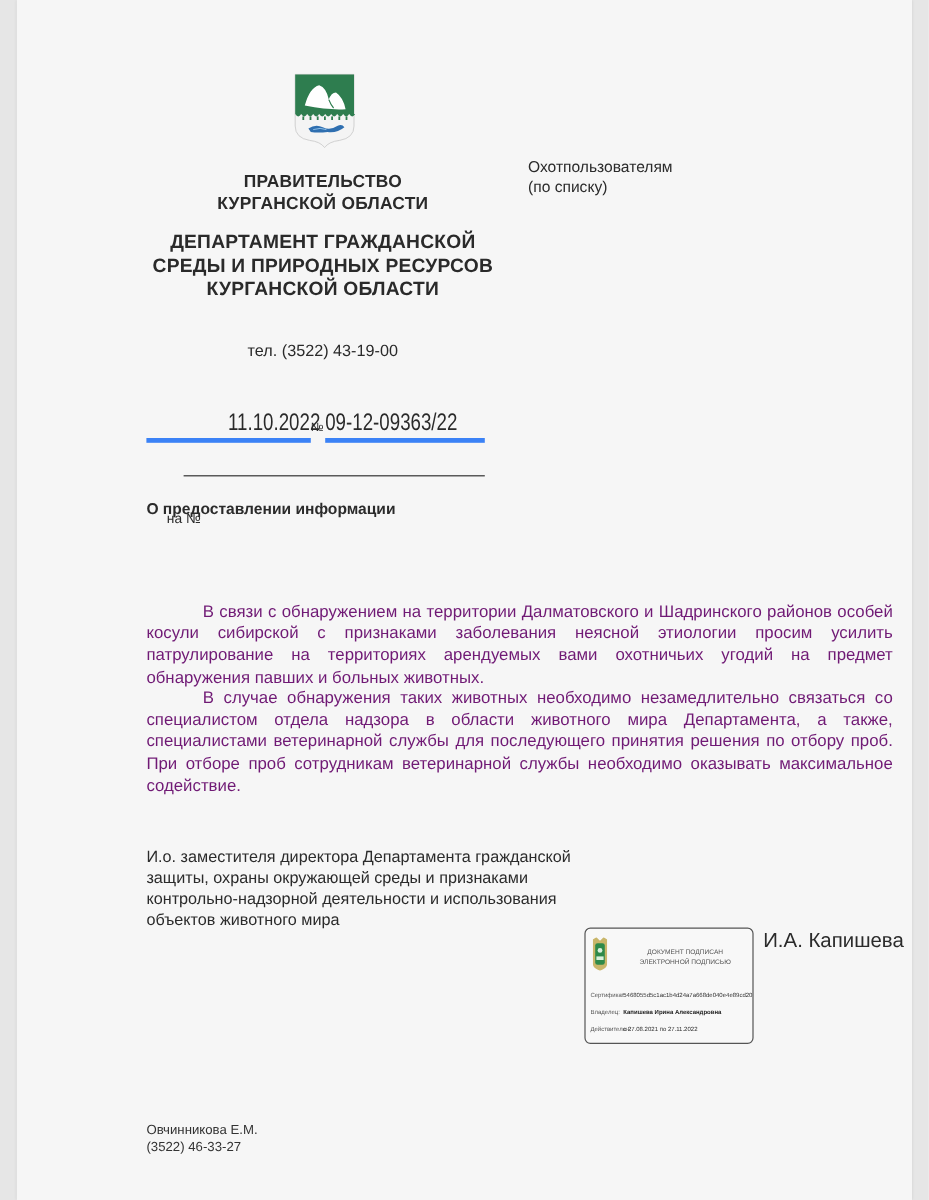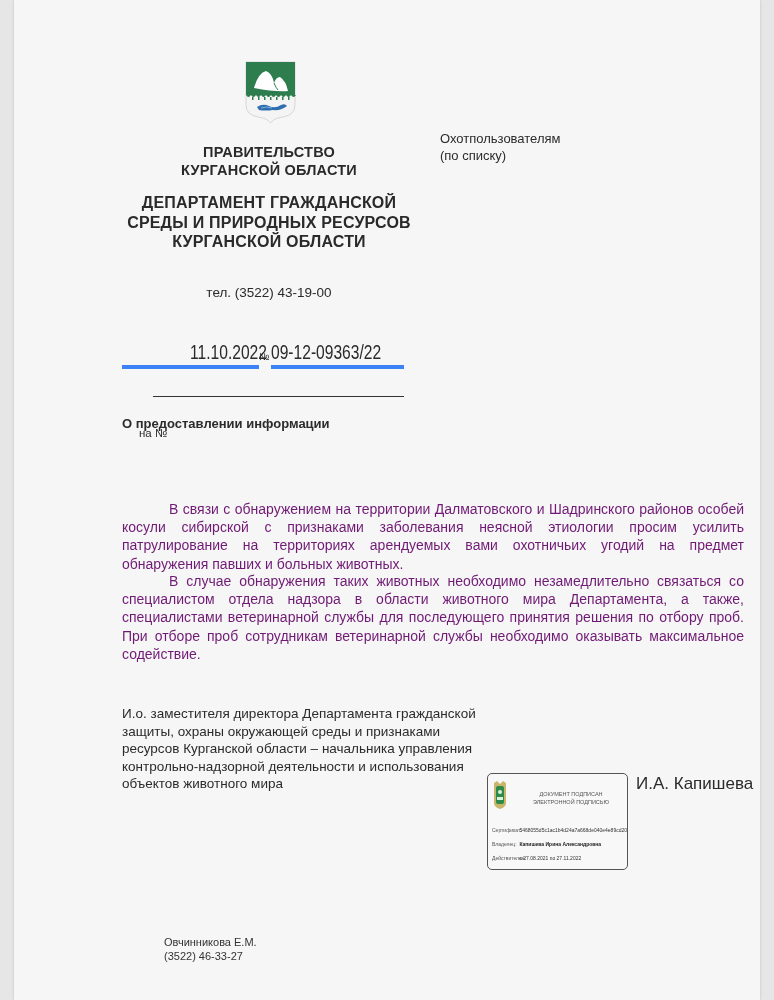--- a/index.html
+++ b/index.html
@@ -52,21 +52,21 @@
 
   .stamp { left: 473px; top: 773px; width: 139px; height: 95px; border: 1.5px solid #555; border-radius: 5px; background: #f8f8f8; }
   .stamp-emblem { position: absolute; left: 6px; top: 7px; width: 12px; height: 28px; }
   .stamp-head { position: absolute; left: 28px; top: 16px; width: 110px; font-size: 5.5px; line-height: 8px; text-align: center; color: #555; font-family: "Liberation Sans", sans-serif; }
   .stamp-row { position: absolute; left: 4px; font-size: 5px; color: #555; font-family: "Liberation Sans", sans-serif; white-space: nowrap; }
   .stamp-row .lbl { display: inline-block; width: 26px; }
   .stamp-row .val { color: #333; }
   .stamp-row .owner { font-weight: bold; color: #222; }
   .r1 { top: 53px; } .r2 { top: 67px; } .r3 { top: 81px; }
 
-  .executor { left: 108px; top: 935px; font-size: 11px; line-height: 14px; color: #333; margin-left: 42px; }
+  .executor { left: 108px; top: 935px; font-size: 11px; line-height: 14px; color: #333; }
 </style>
 </head>
 <body>
 
 <div class="page">
 
   <svg class="abs coat" viewBox="0 0 51 63">
     <path d="M1 1 H50 V44 Q50 54 38 56 Q29 57 25.5 62 Q22 57 13 56 Q1 54 1 44 Z" fill="#f4f4f4" stroke="#cfcfcf" stroke-width="0.8"></path>
     <path d="M1 1 H50 V34 H1 Z" fill="#2e7d4f"></path>
     <path d="M1 34 q2.5 4 5 0 q2.5 4 5 0 q2.5 4 5 0 q2.5 4 5 0 q2.5 4 5 0 q2.5 4 5 0 q2.5 4 5 0 q2.5 4 5 0 q2.5 4 5 0 q2.5 4 5 0 V34 Z" fill="#2e7d4f"></path>
@@ -121,21 +121,20 @@
   <div class="abs body-text p1">
     <p>В связи с обнаружением на территории Далматовского и Шадринского районов особей косули сибирской с признаками заболевания неясной этиологии просим усилить патрулирование на территориях арендуемых вами охотничьих угодий на предмет обнаружения  павших и больных  животных.</p>
   </div>
   <div class="abs body-text p2">
     <p>В случае обнаружения таких животных необходимо незамедлительно связаться со специалистом отдела надзора в области животного мира Департамента, а также, специалистами ветеринарной службы для последующего принятия решения по отбору проб. При отборе проб сотрудникам ветеринарной службы необходимо оказывать максимальное содействие.</p>
   </div>
 
   <div class="abs sans sig-title">
     <div>И.о. заместителя директора Департамента гражданской</div>
     <div>защиты, охраны окружающей среды и признаками</div>
-    <div>ресурсов Курганской области – начальника управления</div>
     <div>контрольно-надзорной деятельности и использования</div>
     <div>объектов животного мира</div>
   </div>
 
   <div class="abs stamp">
     <svg class="stamp-emblem" viewBox="0 0 12 28">
       <path d="M0 2 L3 0 L6 3 L9 0 L12 2 V22 Q12 26 6 28 Q0 26 0 22 Z" fill="#c9b66a"></path>
       <rect x="2" y="5" width="8" height="18" rx="2" fill="#2e8a4a"></rect>
       <circle cx="6" cy="11" r="2" fill="#d9f0dc"></circle>
       <rect x="3" y="16" width="6" height="3" fill="#d9f0dc"></rect>

